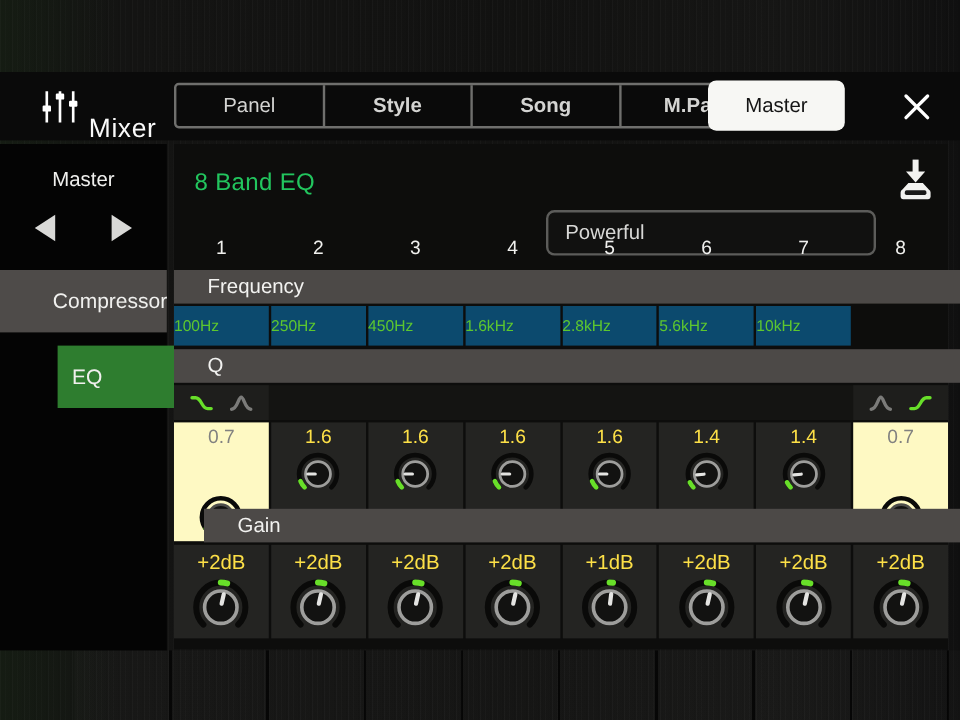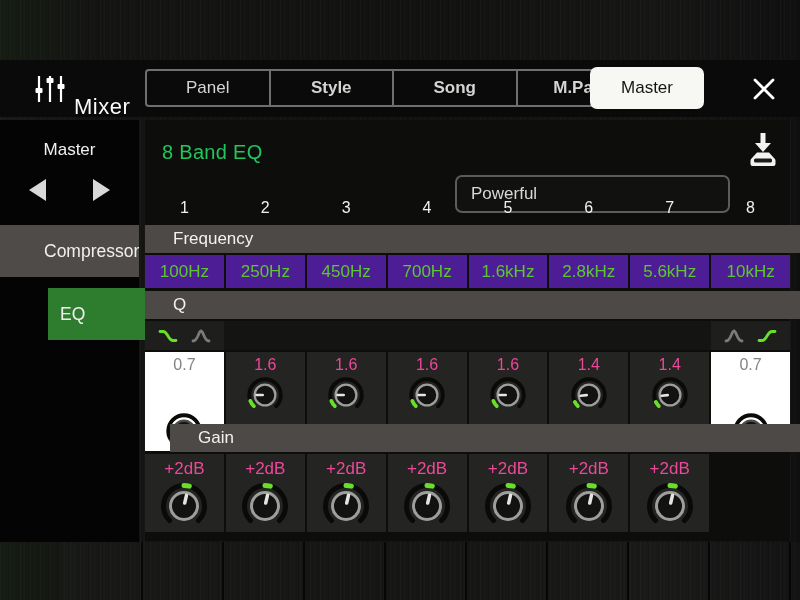--- a/index.html
+++ b/index.html
@@ -47,29 +47,29 @@
     border:2px solid #5c5c5a;border-radius:7px;line-height:34px;padding-left:14px;
     font-size:17px;color:#d8d8d6;background:#111110;margin-top:42px;}
   .save-btn{position:absolute;left:599px;top:8px;}
   .row{position:absolute;left:0;width:645px;display:grid;grid-template-columns:repeat(8,1fr);gap:2px;}
   .numbers{top:74px;height:28px;}
   .bnum{text-align:center;line-height:28px;font-size:16px;color:#f0f0ee;}
   .bar{position:absolute;left:0;width:714px;height:28px;background:#4c4947;box-sizing:border-box;
     padding-left:28px;line-height:28px;font-size:17px;color:#f2f2f0;}
   .bar-f{top:105px;} .bar-q{top:171px;} .bar-g{top:304px;margin-left:25px;}
   .freq{top:135px;height:33px;}
-  .fcell{background:#4c1d95;text-align:center;line-height:33px;font-size:17px;color:#5dc72f;}
+  .fcell{background:#0c4a6e;line-height:33px;font-size:13px;color:#5dc72f;}
   .qicons{top:201px;height:29px;background:#141412;}
   .icell{background:#1e1e1c;display:flex;align-items:center;justify-content:center;gap:7px;}
   .icell-blank{background:transparent;}
   .qknobs{top:232px;height:70px;}
   .gknobs{top:334px;height:65px;}
   .kcell{background:#242422;display:flex;flex-direction:column;align-items:center;}
-  .kcell.dim{background:#ffffff;gap:36px;}
-  .kval{margin-top:3px;height:20px;line-height:20px;font-size:16px;color:#ec4899;}
+  .kcell.dim{background:#fef9c3;gap:36px;}
+  .kval{margin-top:3px;height:20px;line-height:20px;font-size:16px;color:#fde047;}
   .gval{height:23px;line-height:23px;font-size:17px;}
   .dim .kval{color:#828280;}
 </style>
 </head>
 <body>
 
 <div class="stage">
   <div class="bg-left-tint"></div>
   <div class="bg-bottom-cols"></div>
 
@@ -129,21 +129,20 @@
         <div class="bnum">5</div>
         <div class="bnum">6</div>
         <div class="bnum">7</div>
         <div class="bnum">8</div>
       </div>
     <div class="bar bar-f">Frequency</div>
     <div class="row freq">
         <div class="cell fcell">100Hz</div>
         <div class="cell fcell">250Hz</div>
         <div class="cell fcell">450Hz</div>
-        <div class="cell fcell">700Hz</div>
         <div class="cell fcell">1.6kHz</div>
         <div class="cell fcell">2.8kHz</div>
         <div class="cell fcell">5.6kHz</div>
         <div class="cell fcell">10kHz</div>
       </div>
     <div class="bar bar-q">Q</div>
     <div class="row qicons">
         <div class="icell">
           <svg viewBox="0 0 20 20" width="26" height="20">
             <path d="M2 5.5H5C10 5.5 10 14.5 15 14.5H18" stroke="#68df29" fill="none" stroke-width="2.8" stroke-linecap="round" stroke-linejoin="round"></path>
@@ -273,20 +272,29 @@
         <div class="kcell">
           <div class="kval gval">+2dB</div>
           <svg viewBox="0 0 52 52" width="52" height="52">
             <path d="M11.50 40.50 A20.5 20.5 0 1 1 40.50 40.50" stroke="#0a0a09" stroke-width="5" fill="none" stroke-linecap="round"></path>
             <path d="M26.00 5.50 A20.5 20.5 0 0 1 31.31 6.20" stroke="#68df29" stroke-width="5" fill="none" stroke-linecap="round"></path>
             <circle cx="26" cy="26" r="13.5" fill="#121211" stroke="#9e9e9c" stroke-width="3"></circle>
             <line x1="26.674853163031596" y1="23.076889805644296" x2="28.474461597782515" y2="15.281929287362413" stroke="#e4e4e2" stroke-width="3.5" stroke-linecap="round"></line>
           </svg>
         </div>
         <div class="kcell">
+          <div class="kval gval">+1dB</div>
+          <svg viewBox="0 0 52 52" width="52" height="52">
+            <path d="M11.50 40.50 A20.5 20.5 0 1 1 40.50 40.50" stroke="#0a0a09" stroke-width="5" fill="none" stroke-linecap="round"></path>
+            <path d="M26.00 5.50 A20.5 20.5 0 0 1 28.85 5.70" stroke="#68df29" stroke-width="5" fill="none" stroke-linecap="round"></path>
+            <circle cx="26" cy="26" r="13.5" fill="#121211" stroke="#9e9e9c" stroke-width="3"></circle>
+            <line x1="26.36560803021544" y1="23.022361545076034" x2="27.340562777456622" y2="15.081992331945457" stroke="#e4e4e2" stroke-width="3.5" stroke-linecap="round"></line>
+          </svg>
+        </div>
+        <div class="kcell">
           <div class="kval gval">+2dB</div>
           <svg viewBox="0 0 52 52" width="52" height="52">
             <path d="M11.50 40.50 A20.5 20.5 0 1 1 40.50 40.50" stroke="#0a0a09" stroke-width="5" fill="none" stroke-linecap="round"></path>
             <path d="M26.00 5.50 A20.5 20.5 0 0 1 31.31 6.20" stroke="#68df29" stroke-width="5" fill="none" stroke-linecap="round"></path>
             <circle cx="26" cy="26" r="13.5" fill="#121211" stroke="#9e9e9c" stroke-width="3"></circle>
             <line x1="26.674853163031596" y1="23.076889805644296" x2="28.474461597782515" y2="15.281929287362413" stroke="#e4e4e2" stroke-width="3.5" stroke-linecap="round"></line>
           </svg>
         </div>
         <div class="kcell">
           <div class="kval gval">+2dB</div>

